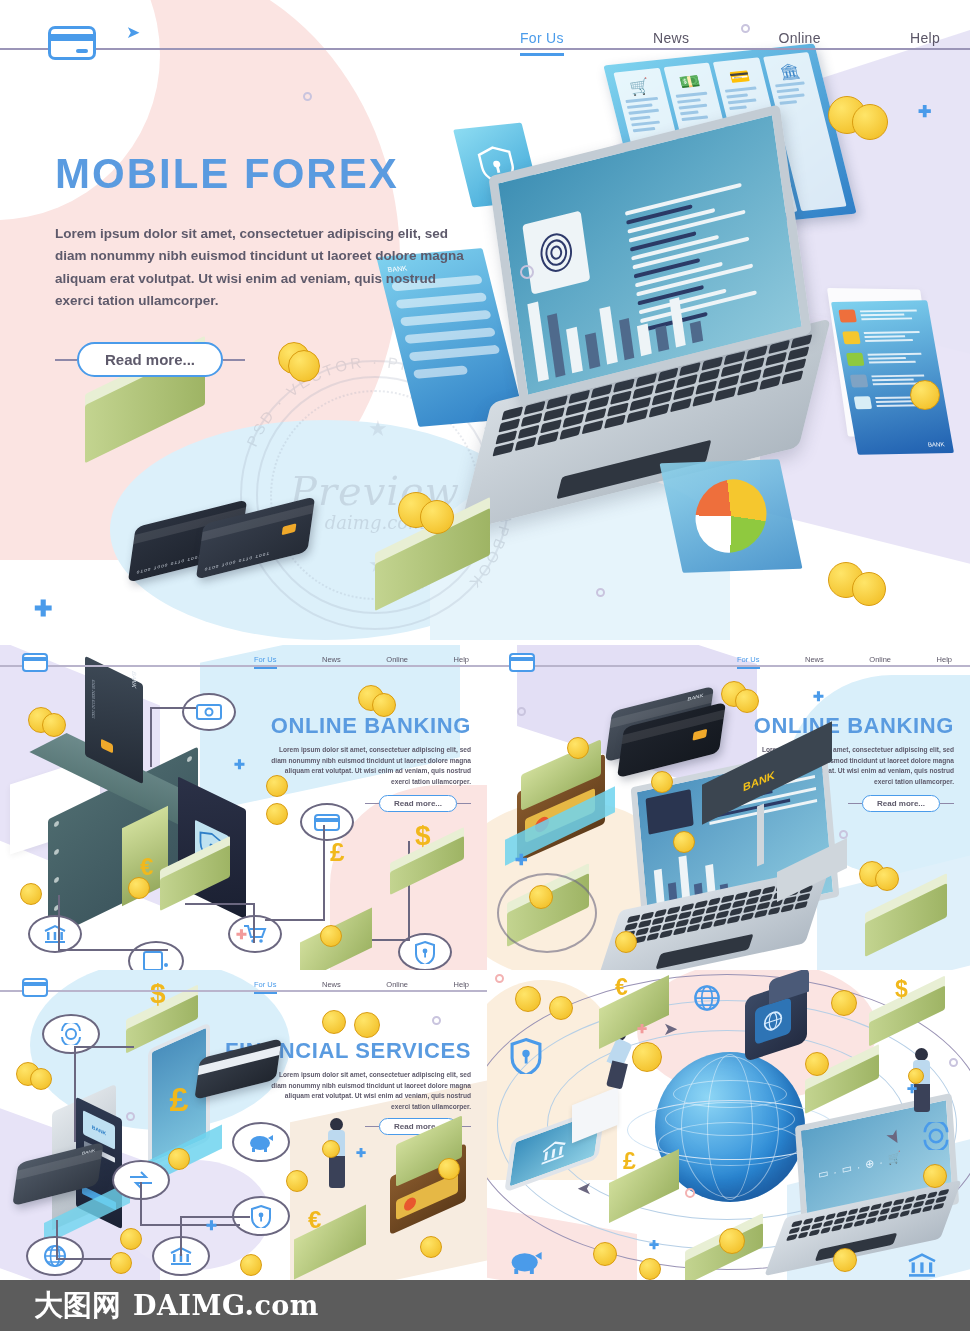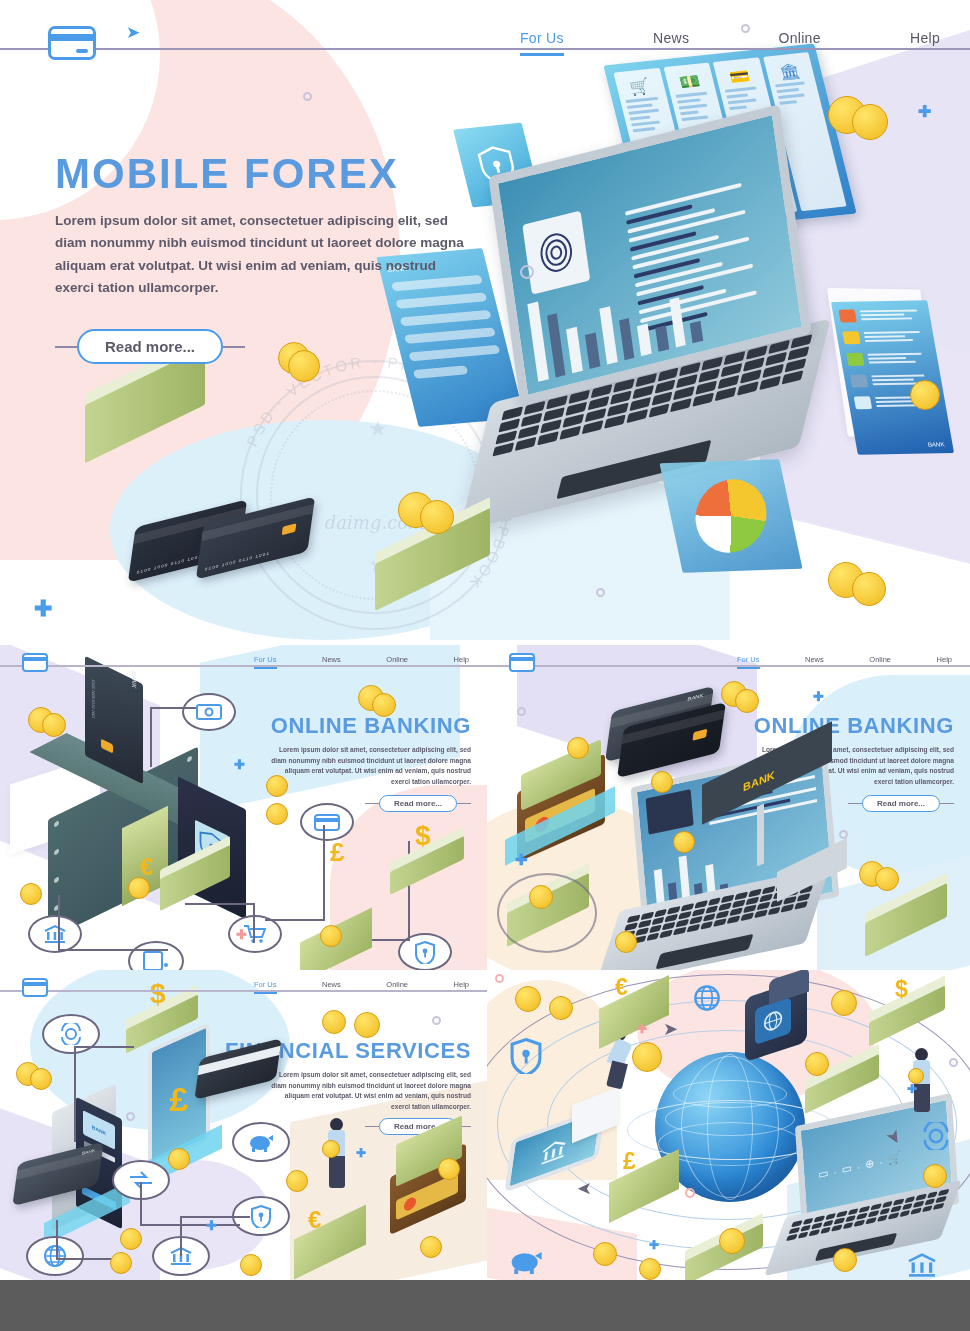--- a/index.html
+++ b/index.html
@@ -59,21 +59,21 @@
     border:3px solid #4a9bea; border-radius:7px; background:#fff; z-index:7;
   }
   .logo-card::before { content:""; position:absolute; left:0; right:0; top:5px; height:7px; background:#4a9bea; }
   .logo-card::after  { content:""; position:absolute; right:5px; bottom:4px; width:12px; height:4px; background:#4a9bea; border-radius:2px; }
   .nav-links { position:absolute; left:520px; top:30px; width:420px; display:flex; justify-content:space-between; z-index:7; }
   .nav-link { font-size:14px; color:#5a5566; letter-spacing:.3px; position:relative; padding-bottom:10px; }
   .nav-link.active { color:#4a9bea; }
   .nav-link.active::after { content:""; position:absolute; left:0; right:0; bottom:0; height:3px; background:#4a9bea; }
 
   .hero-text { position:absolute; left:55px; top:150px; width:420px; z-index:5; }
-  .hero-title { font-size:42px; font-weight:bold; color:#5a9be0; letter-spacing:2px; margin-bottom:12px; }
+  .hero-title { font-size:42px; font-weight:bold; color:#5a9be0; letter-spacing:2px; margin-bottom:25px; }
   .hero-body { font-size:13.5px; line-height:1.65; color:#5e5a6b; font-weight:bold; }
   .readmore-wrap { display:flex; align-items:center; margin-top:30px; }
   .rm-line { width:22px; height:2px; background:#8e88a8; }
   .rm-btn { border:2px solid #4a9bea; border-radius:22px; padding:7px 26px; font-size:15px; color:#5e5a6b; font-weight:bold; background:#fff; }
   .coin { position:absolute; border-radius:50%; background:radial-gradient(circle at 35% 30%, #ffe569, #f0b91d); border:1px solid #d99c10; }
   .plus { position:absolute; color:#4a9bea; font-weight:bold; }
   .dot-o { position:absolute; border-radius:50%; border:2px solid #c9c4de; }
 
   
   .laptop-hero { position:absolute; left:400px; top:120px; width:470px; height:420px; }
@@ -257,20 +257,21 @@
     <svg class="wm-circ-text" viewBox="0 0 290 290">
       <defs>
           <path id="wcirc" d="M 145,145 m -128,0 a 128,128 0 1,1 256,0 a 128,128 0 1,1 -256,0"></path>
         </defs>
       <text font-size="15" fill="#7c8496" font-family="Liberation Sans, sans-serif" letter-spacing="3">
         <textPath href="#wcirc" startOffset="6%">PSD · VECTOR · PHOTO · FONT · SCRAPBOOK</textPath>
       </text>
     </svg>
     <div class="wm-star" style="left:128px; top:56px;">★</div>
     <div class="wm-star" style="left:128px; top:192px;">★</div>
+    <div class="wm-text">Preview</div>
     <div class="wm-sub">daimg.com</div>
   </div>
 
   <div class="nav"></div>
   <div class="logo-card"></div>
   <div style="position:absolute;left:126px;top:22px;color:#4a9bea;font-size:17px;z-index:7;">➤</div>
   <div class="nav-links">
     <div class="nav-link active">For Us</div>
     <div class="nav-link">News</div>
     <div class="nav-link">Online</div>
@@ -1134,13 +1135,17 @@
   <div class="coin" style="left:346px; top:278px; width:24px; height:24px;"></div>
   <div class="plus" style="left:150px; top:52px; font-size:12px; color:#f29b9b;">✚</div>
   <div class="plus" style="left:420px; top:112px; font-size:12px;">✚</div>
   <div class="plus" style="left:162px; top:268px; font-size:12px;">✚</div>
   <div class="dot-o" style="left:8px; top:4px; width:9px; height:9px; border-color:#f3b2b2;"></div>
   <div class="dot-o" style="left:198px; top:218px; width:10px; height:10px; border-color:#f3b2b2;"></div>
   <div class="dot-o" style="left:462px; top:88px; width:9px; height:9px;"></div>
 </div>
 
 <div class="footer">
+  <div class="f-left">
+    <span class="f-cn">大图网</span>
+    <span class="f-en">DAIMG.com</span>
+  </div>
 </div>
 
 </body></html>

